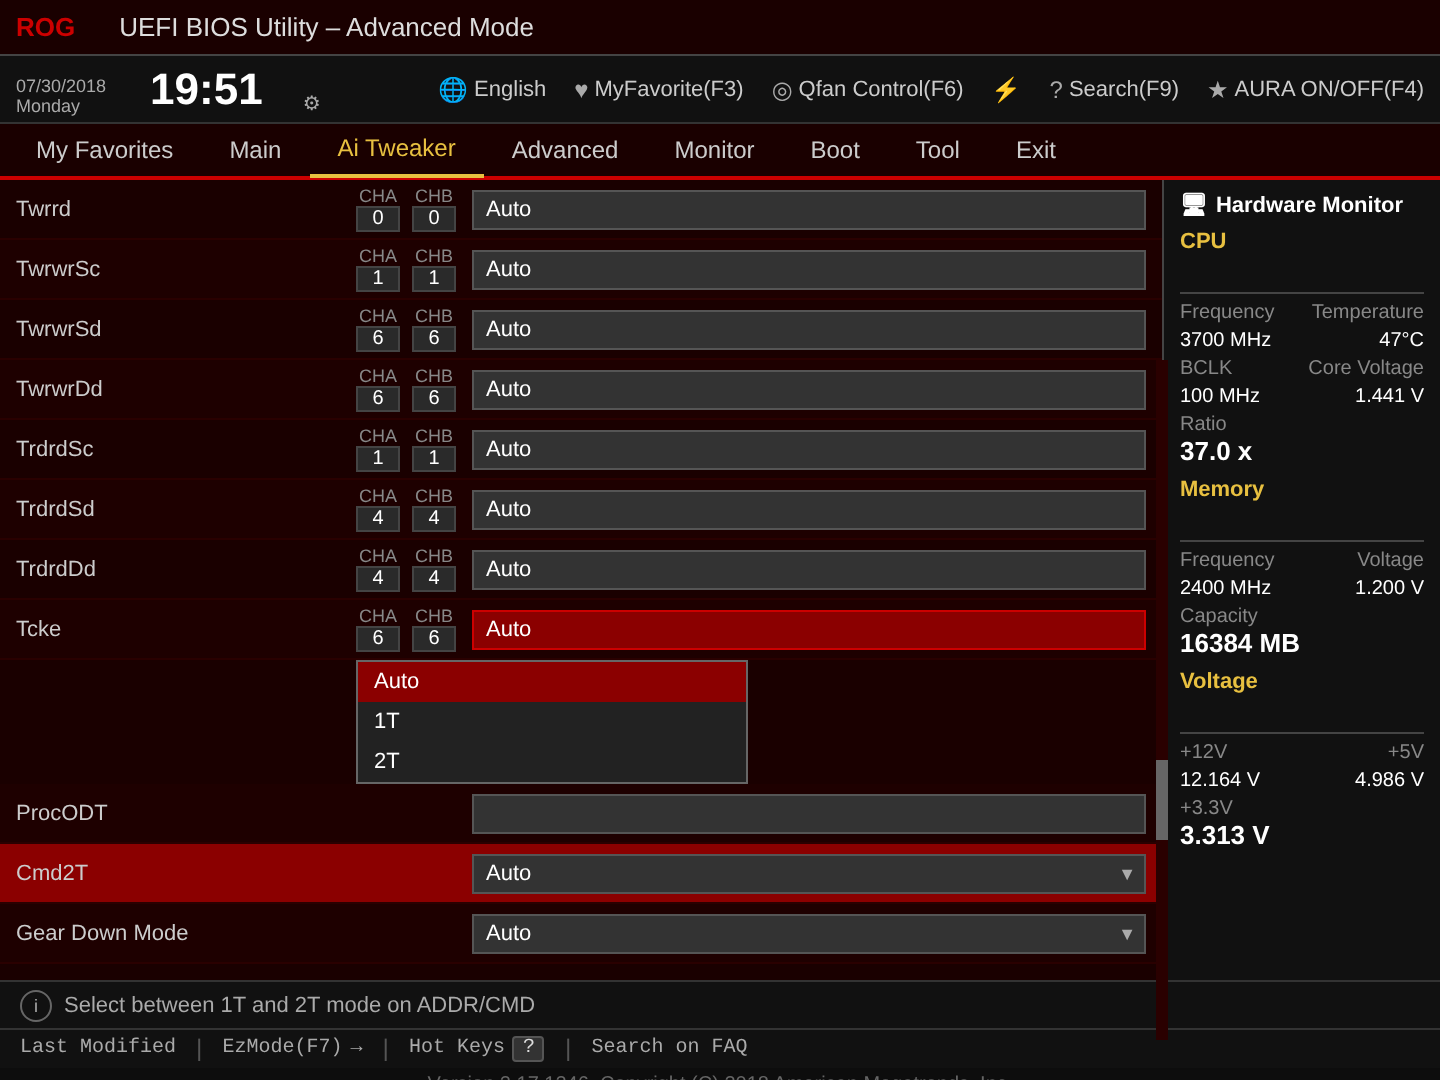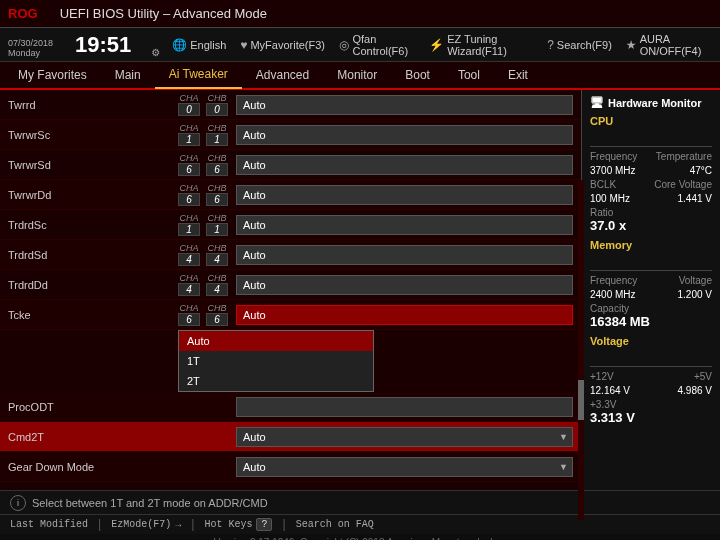--- a/index.html
+++ b/index.html
@@ -138,21 +138,20 @@
     .row-channels {
       display: flex;
       gap: 6px;
       margin-right: 8px;
     }
     .channel-box {
       display: flex;
       flex-direction: column;
       align-items: center;
       font-size: 9px;
-      font-style: italic;
     }
     .channel-label {
       color: #888;
       font-size: 9px;
     }
     .channel-val {
       background: #2a2a2a;
       color: #fff;
       width: 22px;
       text-align: center;
@@ -350,21 +349,20 @@
     <div class="info-bar-item">
       <span class="icon">♥</span>
       <span>MyFavorite(F3)</span>
     </div>
     <div class="info-bar-item">
       <span class="icon">◎</span>
       <span>Qfan Control(F6)</span>
     </div>
     <div class="info-bar-item">
       <span class="icon">⚡</span>
-      <span>EZ Tuning Wizard(F11)</span>
     </div>
     <div class="info-bar-item">
       <span class="icon">?</span>
       <span>Search(F9)</span>
     </div>
     <div class="info-bar-item">
       <span class="icon">★</span>
       <span>AURA ON/OFF(F4)</span>
     </div>
   </div>

